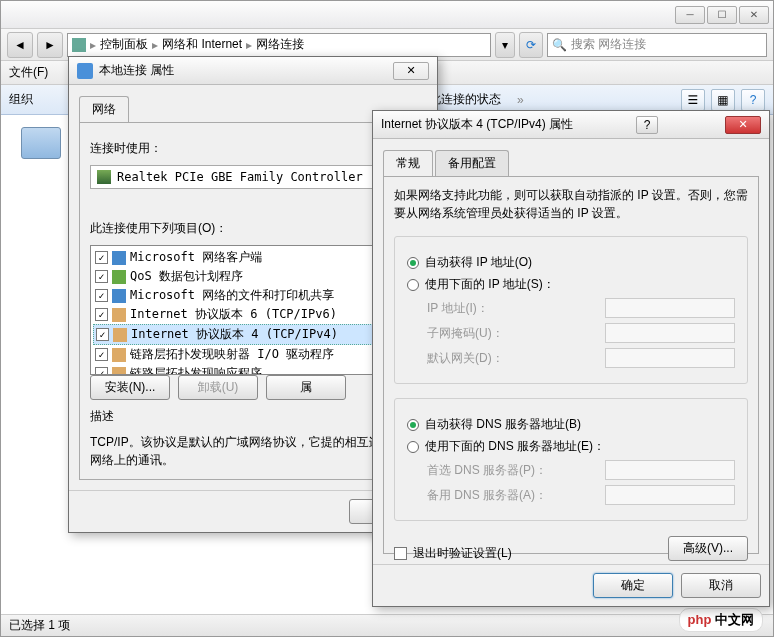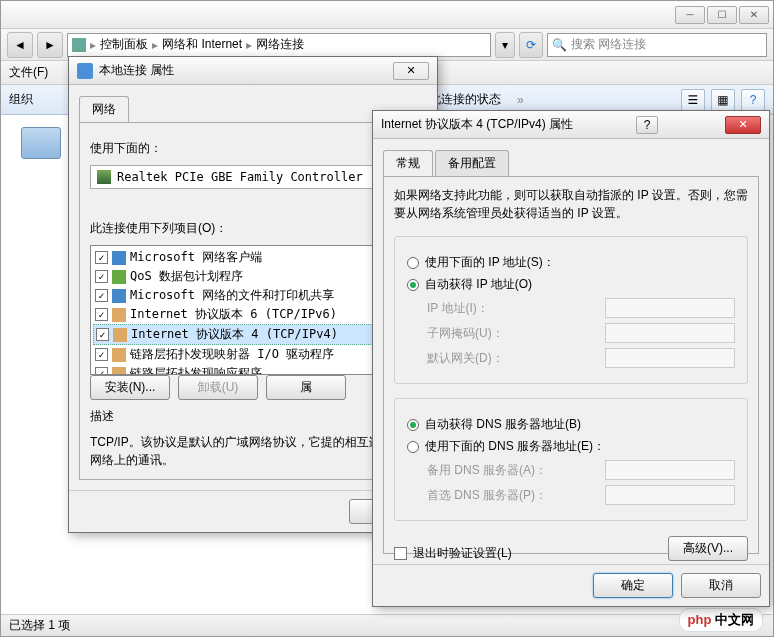--- a/index.html
+++ b/index.html
@@ -342,21 +342,21 @@
   <div class="dlg-title">
     <span class="icon-sm"></span>
     <span>本地连接 属性</span>
     <div class="dlg-close">✕</div>
   </div>
   <div class="dlg-body">
     <div class="tabs">
       <div class="tab active">网络</div>
     </div>
     <div class="tab-content">
-      <div class="field-row">使用下面的：</div>
+      <div class="field-row">连接时使用：</div>
       <div class="inset-field">
         <span class="mini-icon" style="background:linear-gradient(#7a5,#363);"></span>
         <span style="font-family:SimSun,monospace;">Realtek PCIe GBE Family Controller</span>
       </div>
       <div style="text-align:right;margin-top:6px;">
         <span class="btn">配</span>
       </div>
       <div class="field-row">此连接使用下列项目(O)：</div>
       <div class="list-box">
         <div class="list-item">
@@ -418,26 +418,26 @@
   <div class="dlg-body">
     <div class="tabs">
       <div class="tab active">常规</div>
       <div class="tab">备用配置</div>
     </div>
     <div class="tab-content" style="height:378px;">
       <div class="info-text">如果网络支持此功能，则可以获取自动指派的 IP 设置。否则，您需要从网络系统管理员处获得适当的 IP 设置。</div>
 
       <div class="group">
         <div class="radio-row">
+          <span class="radio checked"></span>
+          <span>自动获得 IP 地址(O)</span>
+        </div>
+        <div class="radio-row">
           <span class="radio"></span>
           <span>使用下面的 IP 地址(S)：</span>
-        </div>
-        <div class="radio-row">
-          <span class="radio checked"></span>
-          <span>自动获得 IP 地址(O)</span>
         </div>
         <div class="label-input-row">
           <span class="lbl">IP 地址(I)：</span>
           <span class="inp"></span>
         </div>
         <div class="label-input-row">
           <span class="lbl">子网掩码(U)：</span>
           <span class="inp"></span>
         </div>
         <div class="label-input-row">
@@ -449,25 +449,25 @@
       <div class="group">
         <div class="radio-row">
           <span class="radio checked"></span>
           <span>自动获得 DNS 服务器地址(B)</span>
         </div>
         <div class="radio-row">
           <span class="radio"></span>
           <span>使用下面的 DNS 服务器地址(E)：</span>
         </div>
         <div class="label-input-row">
+          <span class="lbl">首选 DNS 服务器(P)：</span>
+          <span class="inp"></span>
+        </div>
+        <div class="label-input-row">
           <span class="lbl">备用 DNS 服务器(A)：</span>
-          <span class="inp"></span>
-        </div>
-        <div class="label-input-row">
-          <span class="lbl">首选 DNS 服务器(P)：</span>
           <span class="inp"></span>
         </div>
       </div>
 
       <div style="display:flex;align-items:center;">
         <div class="checkbox-row">
           <span class="chk"></span>
           <span>退出时验证设置(L)</span>
         </div>
         <span class="btn" style="margin-left:auto;">高级(V)...</span>

